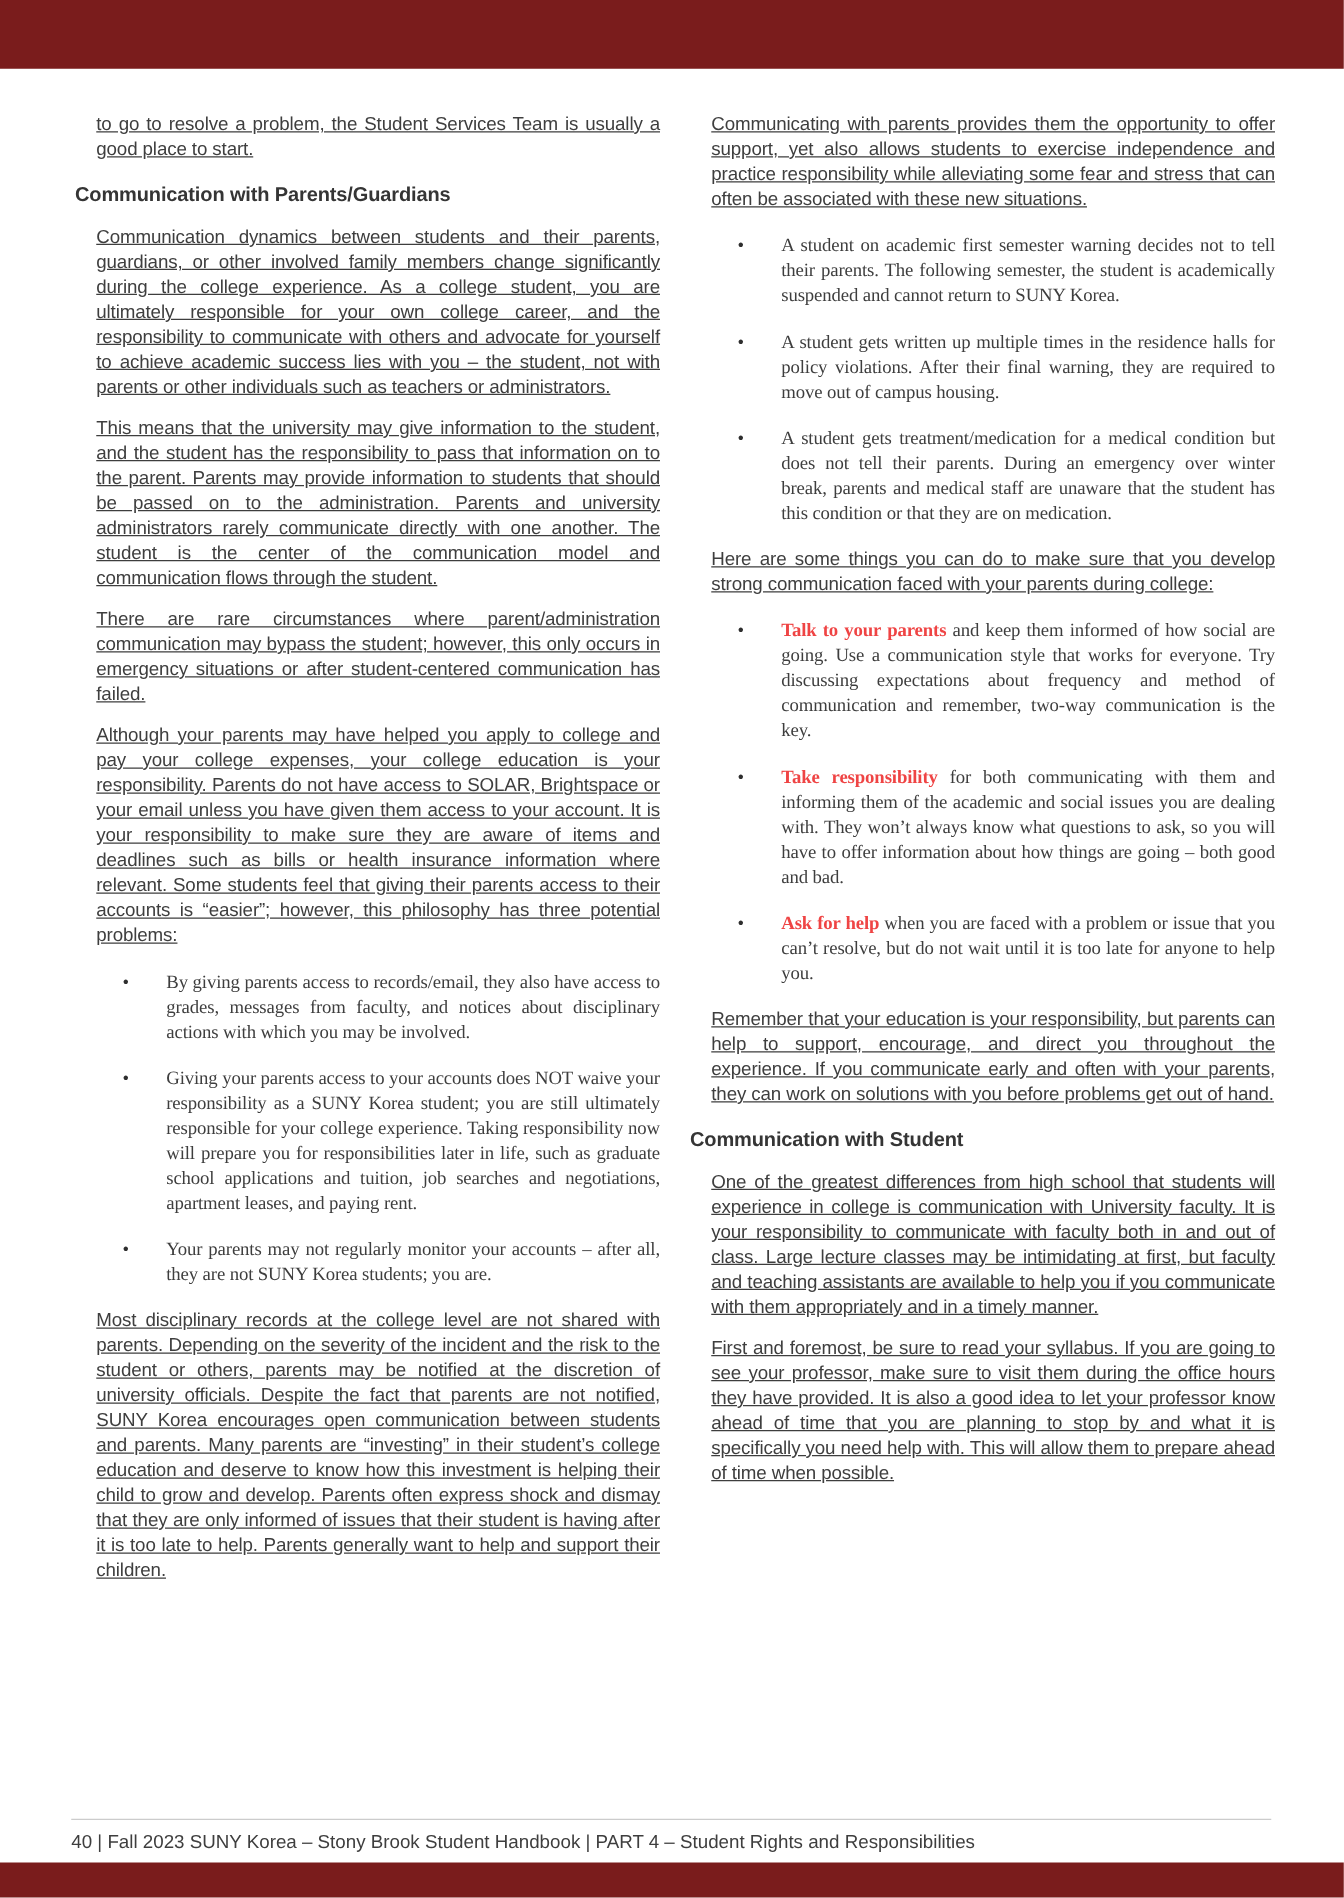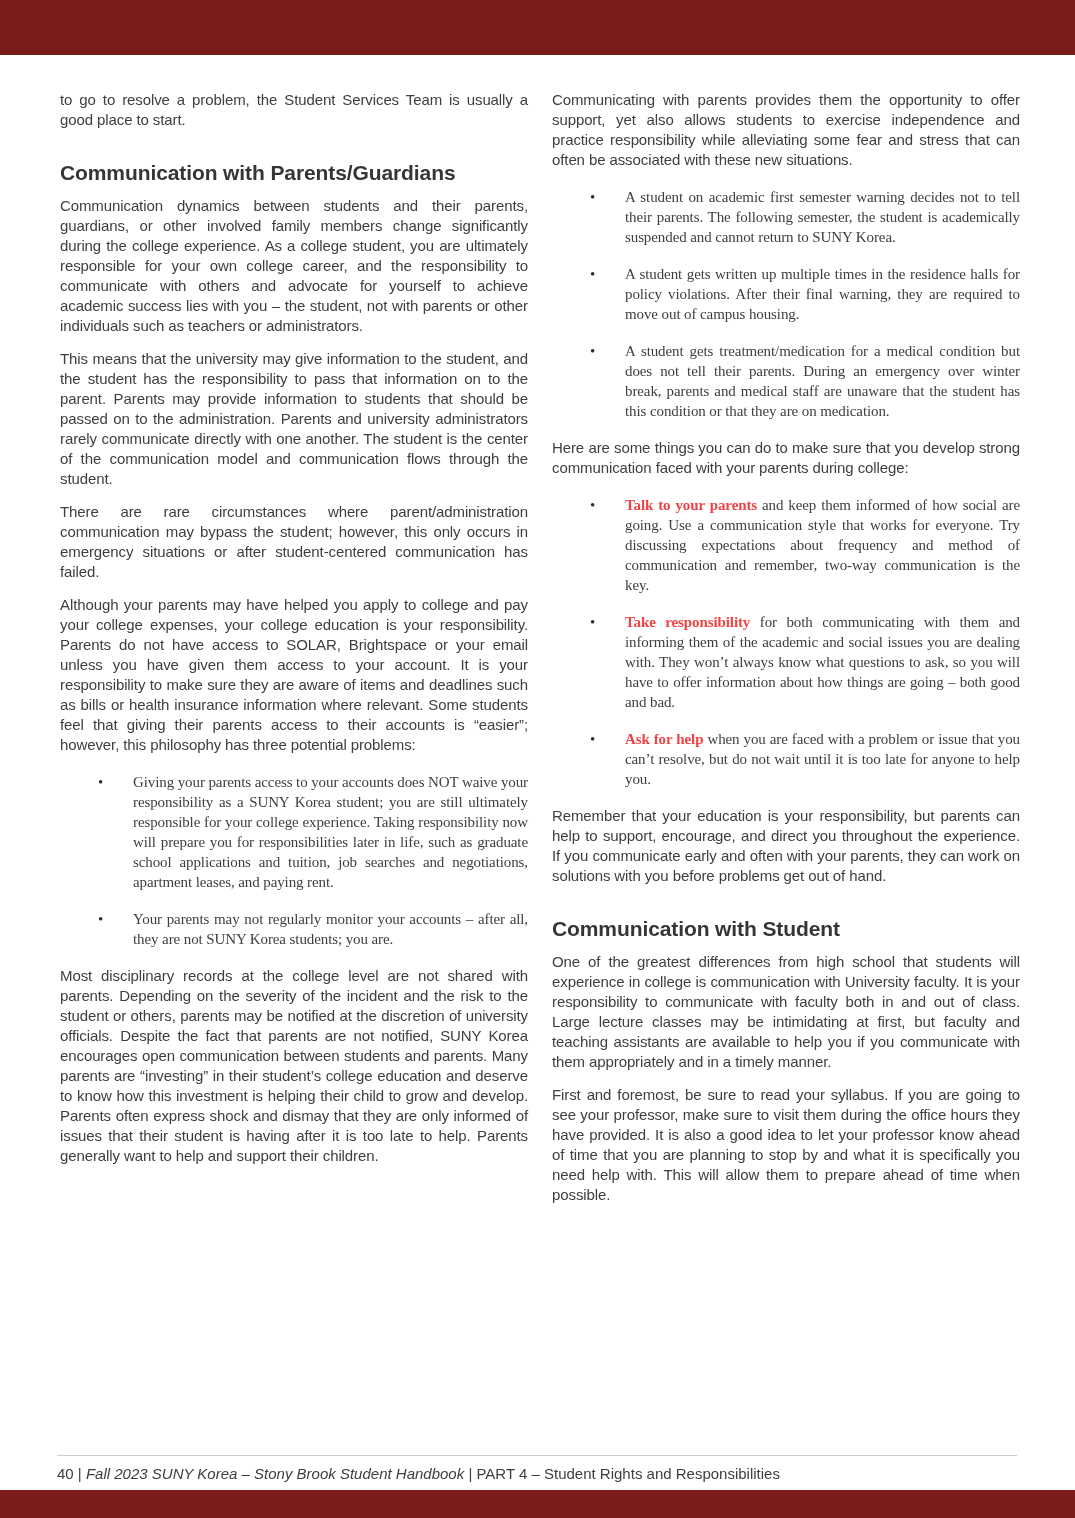--- a/index.html
+++ b/index.html
@@ -29,26 +29,26 @@
     display: flex;
     gap: 24px;
   }
   .col {
     width: 468px;
     font-size: 15px;
     line-height: 20px;
     text-align: justify;
     letter-spacing: -0.1px;
   }
-  .col p { margin: 0 0 13px 0; }
+  .col p { margin: 0 0 13px 17px; text-decoration: underline; }
   .col h3 {
-    font-size: 21px;
+    font-size: 16px;
     font-weight: bold;
     color: #353535;
-    margin: 33px 0 13px 0;
+    margin: 17px 0 13px 0;
     text-align: left;
   }
   .col ul {
     list-style: none;
     margin: 17px 0 13px 0;
     padding: 0;
   }
   .col li {
     position: relative;
     padding-left: 73px;
@@ -68,36 +68,37 @@
     position: absolute;
     top: 1455px;
     left: 57px;
     width: 960px;
     border-top: 1px solid #cccccc;
     padding-top: 9px;
     font-size: 15px;
     color: #3e3e3e;
     white-space: nowrap;
   }
-  .footer .italic { font-style: italic; }
+  .footer .italic { }
 </style>
 </head>
 <body style="color: rgb(62, 62, 62);">
 
 <div class="band top" style="background: rgb(122, 28, 28);"></div>
 
 <div class="content">
   <div class="col" id="left-col">
       <p>to go to resolve a problem, the Student Services Team is usually a good place to start.</p>
       <h3>Communication with Parents/Guardians</h3>
       <p>Communication dynamics between students and their parents, guardians, or other involved family members change significantly during the college experience. As a college student, you are ultimately responsible for your own college career, and the responsibility to communicate with others and advocate for yourself to achieve academic success lies with you – the student, not with parents or other individuals such as teachers or administrators.</p>
       <p>This means that the university may give information to the student, and the student has the responsibility to pass that information on to the parent. Parents may provide information to students that should be passed on to the administration. Parents and university administrators rarely communicate directly with one another. The student is the center of the communication model and communication flows through the student.</p>
       <p>There are rare circumstances where parent/administration communication may bypass the student; however, this only occurs in emergency situations or after student-centered communication has failed.</p>
       <p>Although your parents may have helped you apply to college and pay your college expenses, your college education is your responsibility. Parents do not have access to SOLAR, Brightspace or your email unless you have given them access to your account. It is your responsibility to make sure they are aware of items and deadlines such as bills or health insurance information where relevant. Some students feel that giving their parents access to their accounts is “easier”; however, this philosophy has three potential problems:</p>
       <ul>
+        <li><span>By giving parents access to records/email, they also have access to grades, messages from faculty, and notices about disciplinary actions with which you may be involved.</span></li>
         <li><span>Giving your parents access to your accounts does NOT waive your responsibility as a SUNY Korea student; you are still ultimately responsible for your college experience. Taking responsibility now will prepare you for responsibilities later in life, such as graduate school applications and tuition, job searches and negotiations, apartment leases, and paying rent.</span></li>
         <li><span>Your parents may not regularly monitor your accounts – after all, they are not SUNY Korea students; you are.</span></li>
       </ul>
       <p>Most disciplinary records at the college level are not shared with parents. Depending on the severity of the incident and the risk to the student or others, parents may be notified at the discretion of university officials. Despite the fact that parents are not notified, SUNY Korea encourages open communication between students and parents. Many parents are “investing” in their student’s college education and deserve to know how this investment is helping their child to grow and develop. Parents often express shock and dismay that they are only informed of issues that their student is having after it is too late to help. Parents generally want to help and support their children.</p>
     </div>
   <div class="col" id="right-col">
       <p>Communicating with parents provides them the opportunity to offer support, yet also allows students to exercise independence and practice responsibility while alleviating some fear and stress that can often be associated with these new situations.</p>
       <ul>
         <li><span>A student on academic first semester warning decides not to tell their parents. The following semester, the student is academically suspended and cannot return to SUNY Korea.</span></li>
         <li><span>A student gets written up multiple times in the residence halls for policy violations. After their final warning, they are required to move out of campus housing.</span></li>

